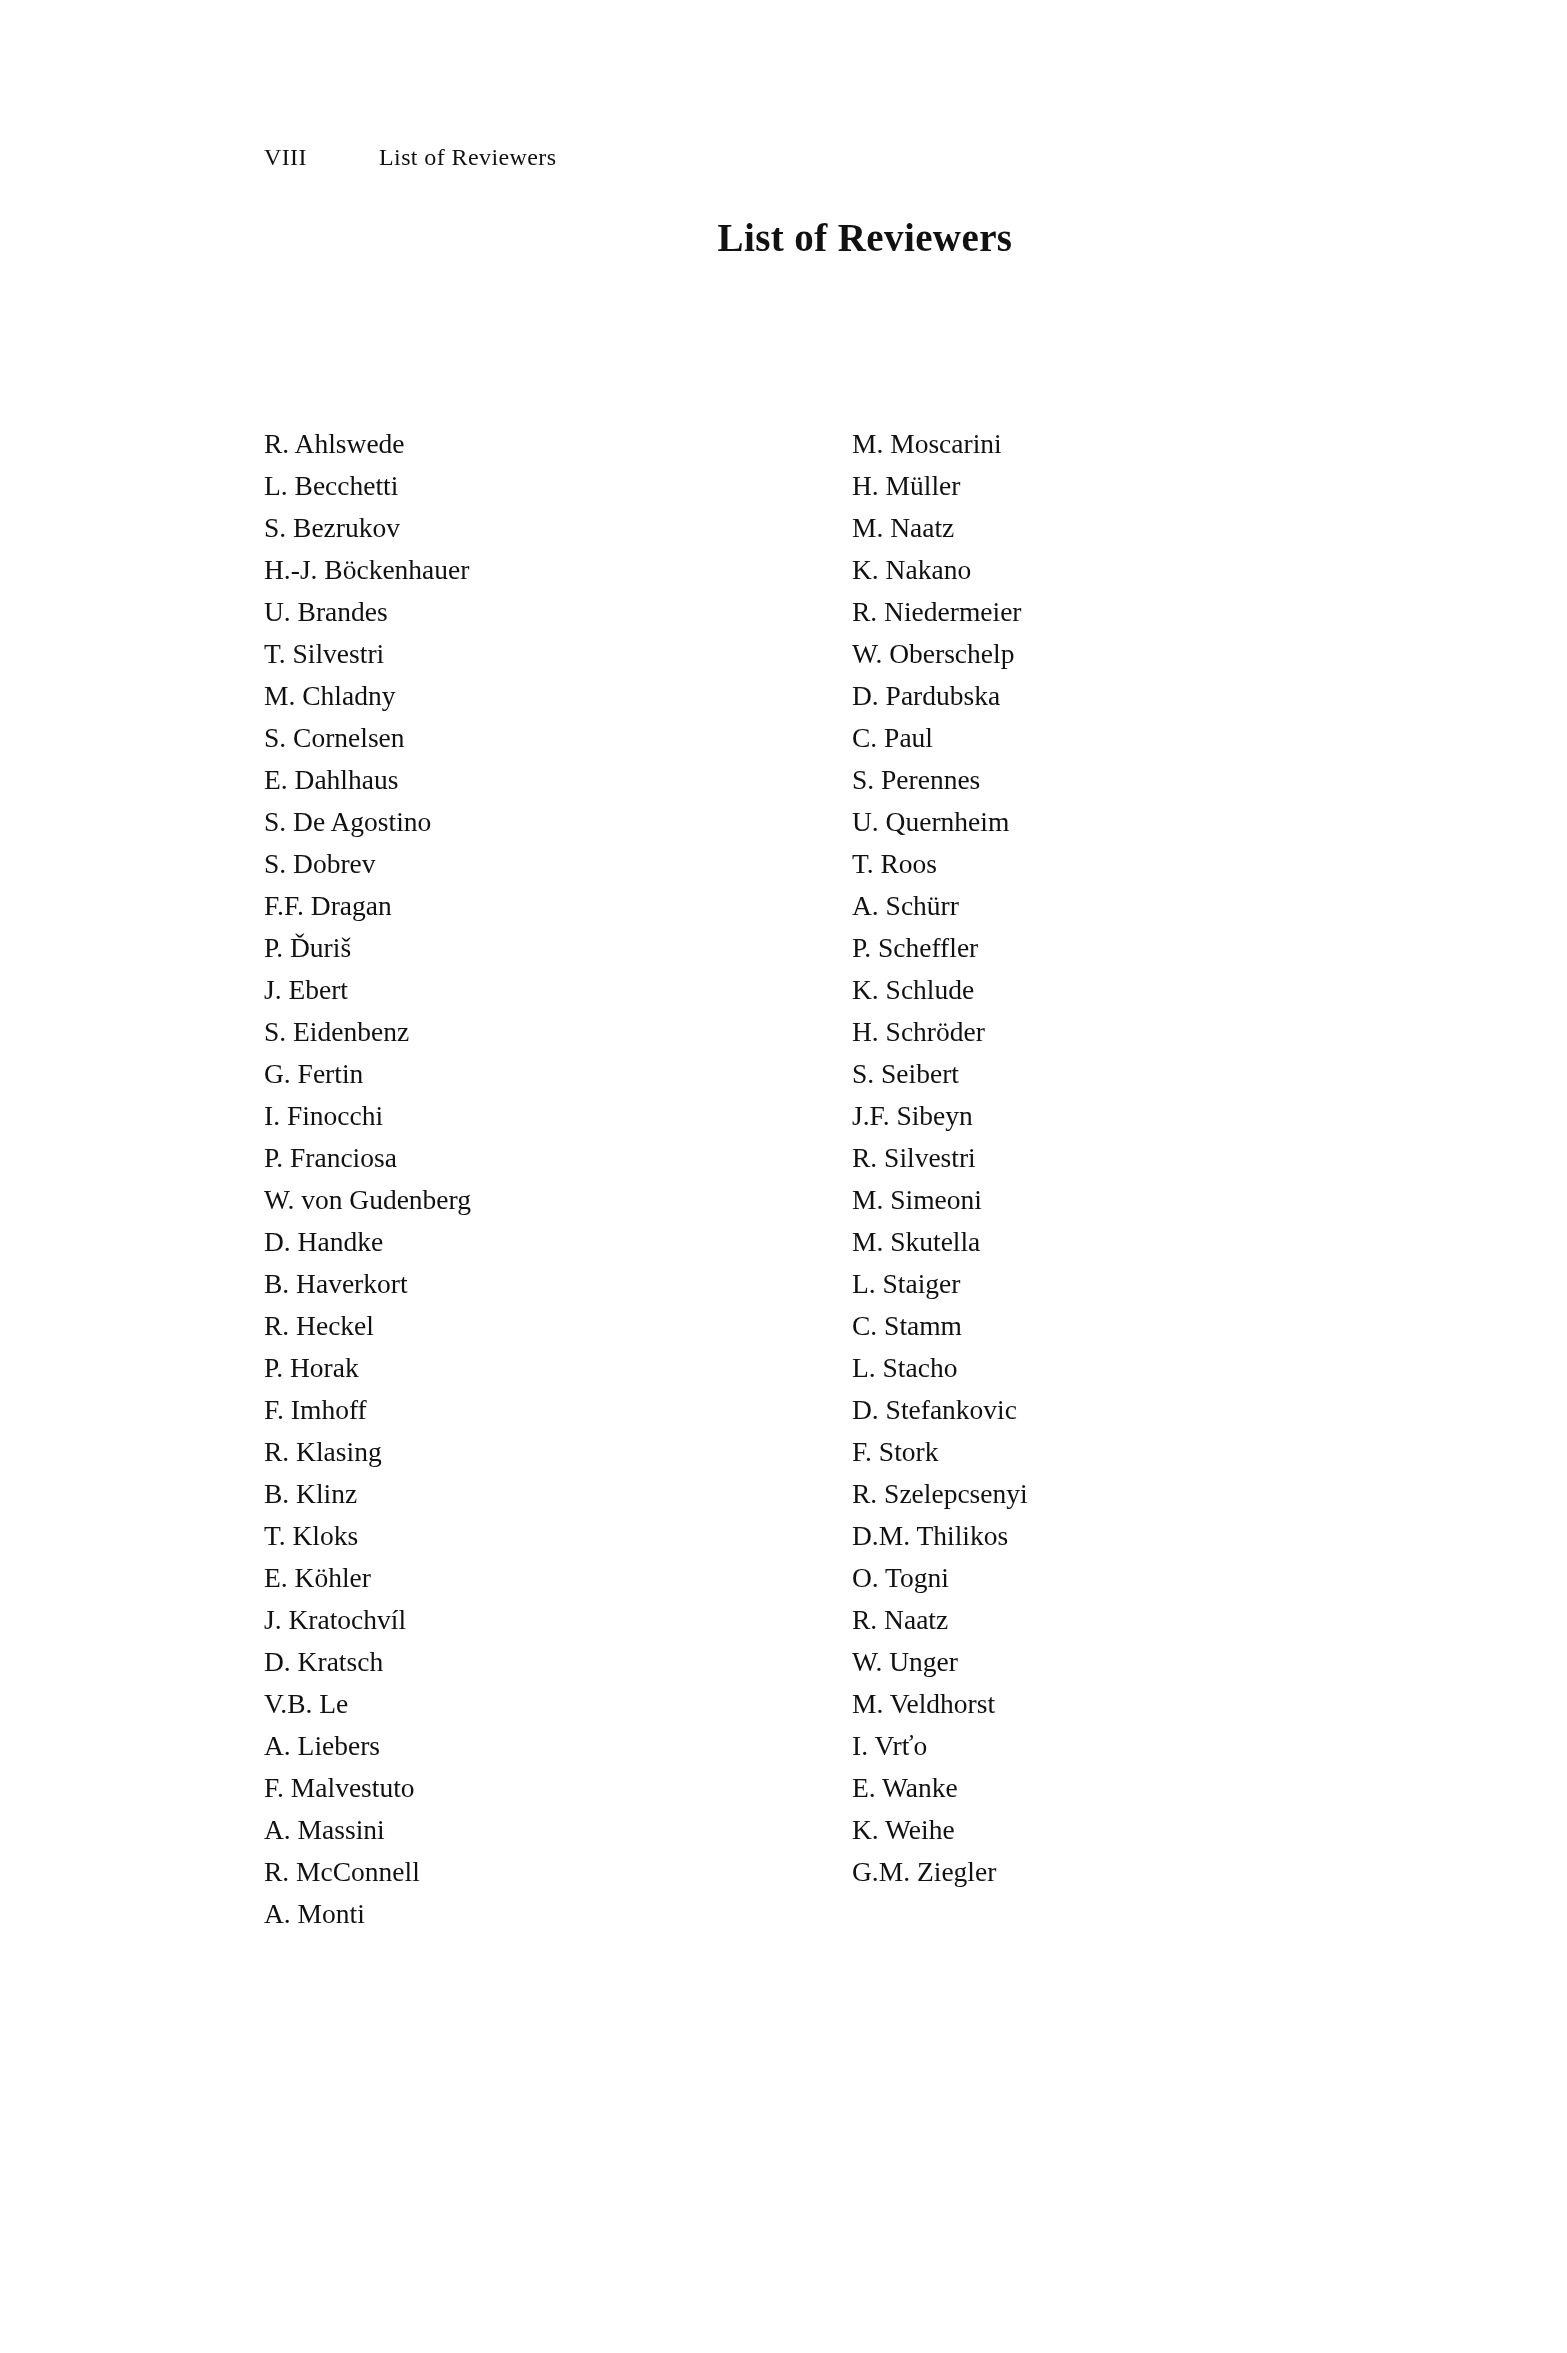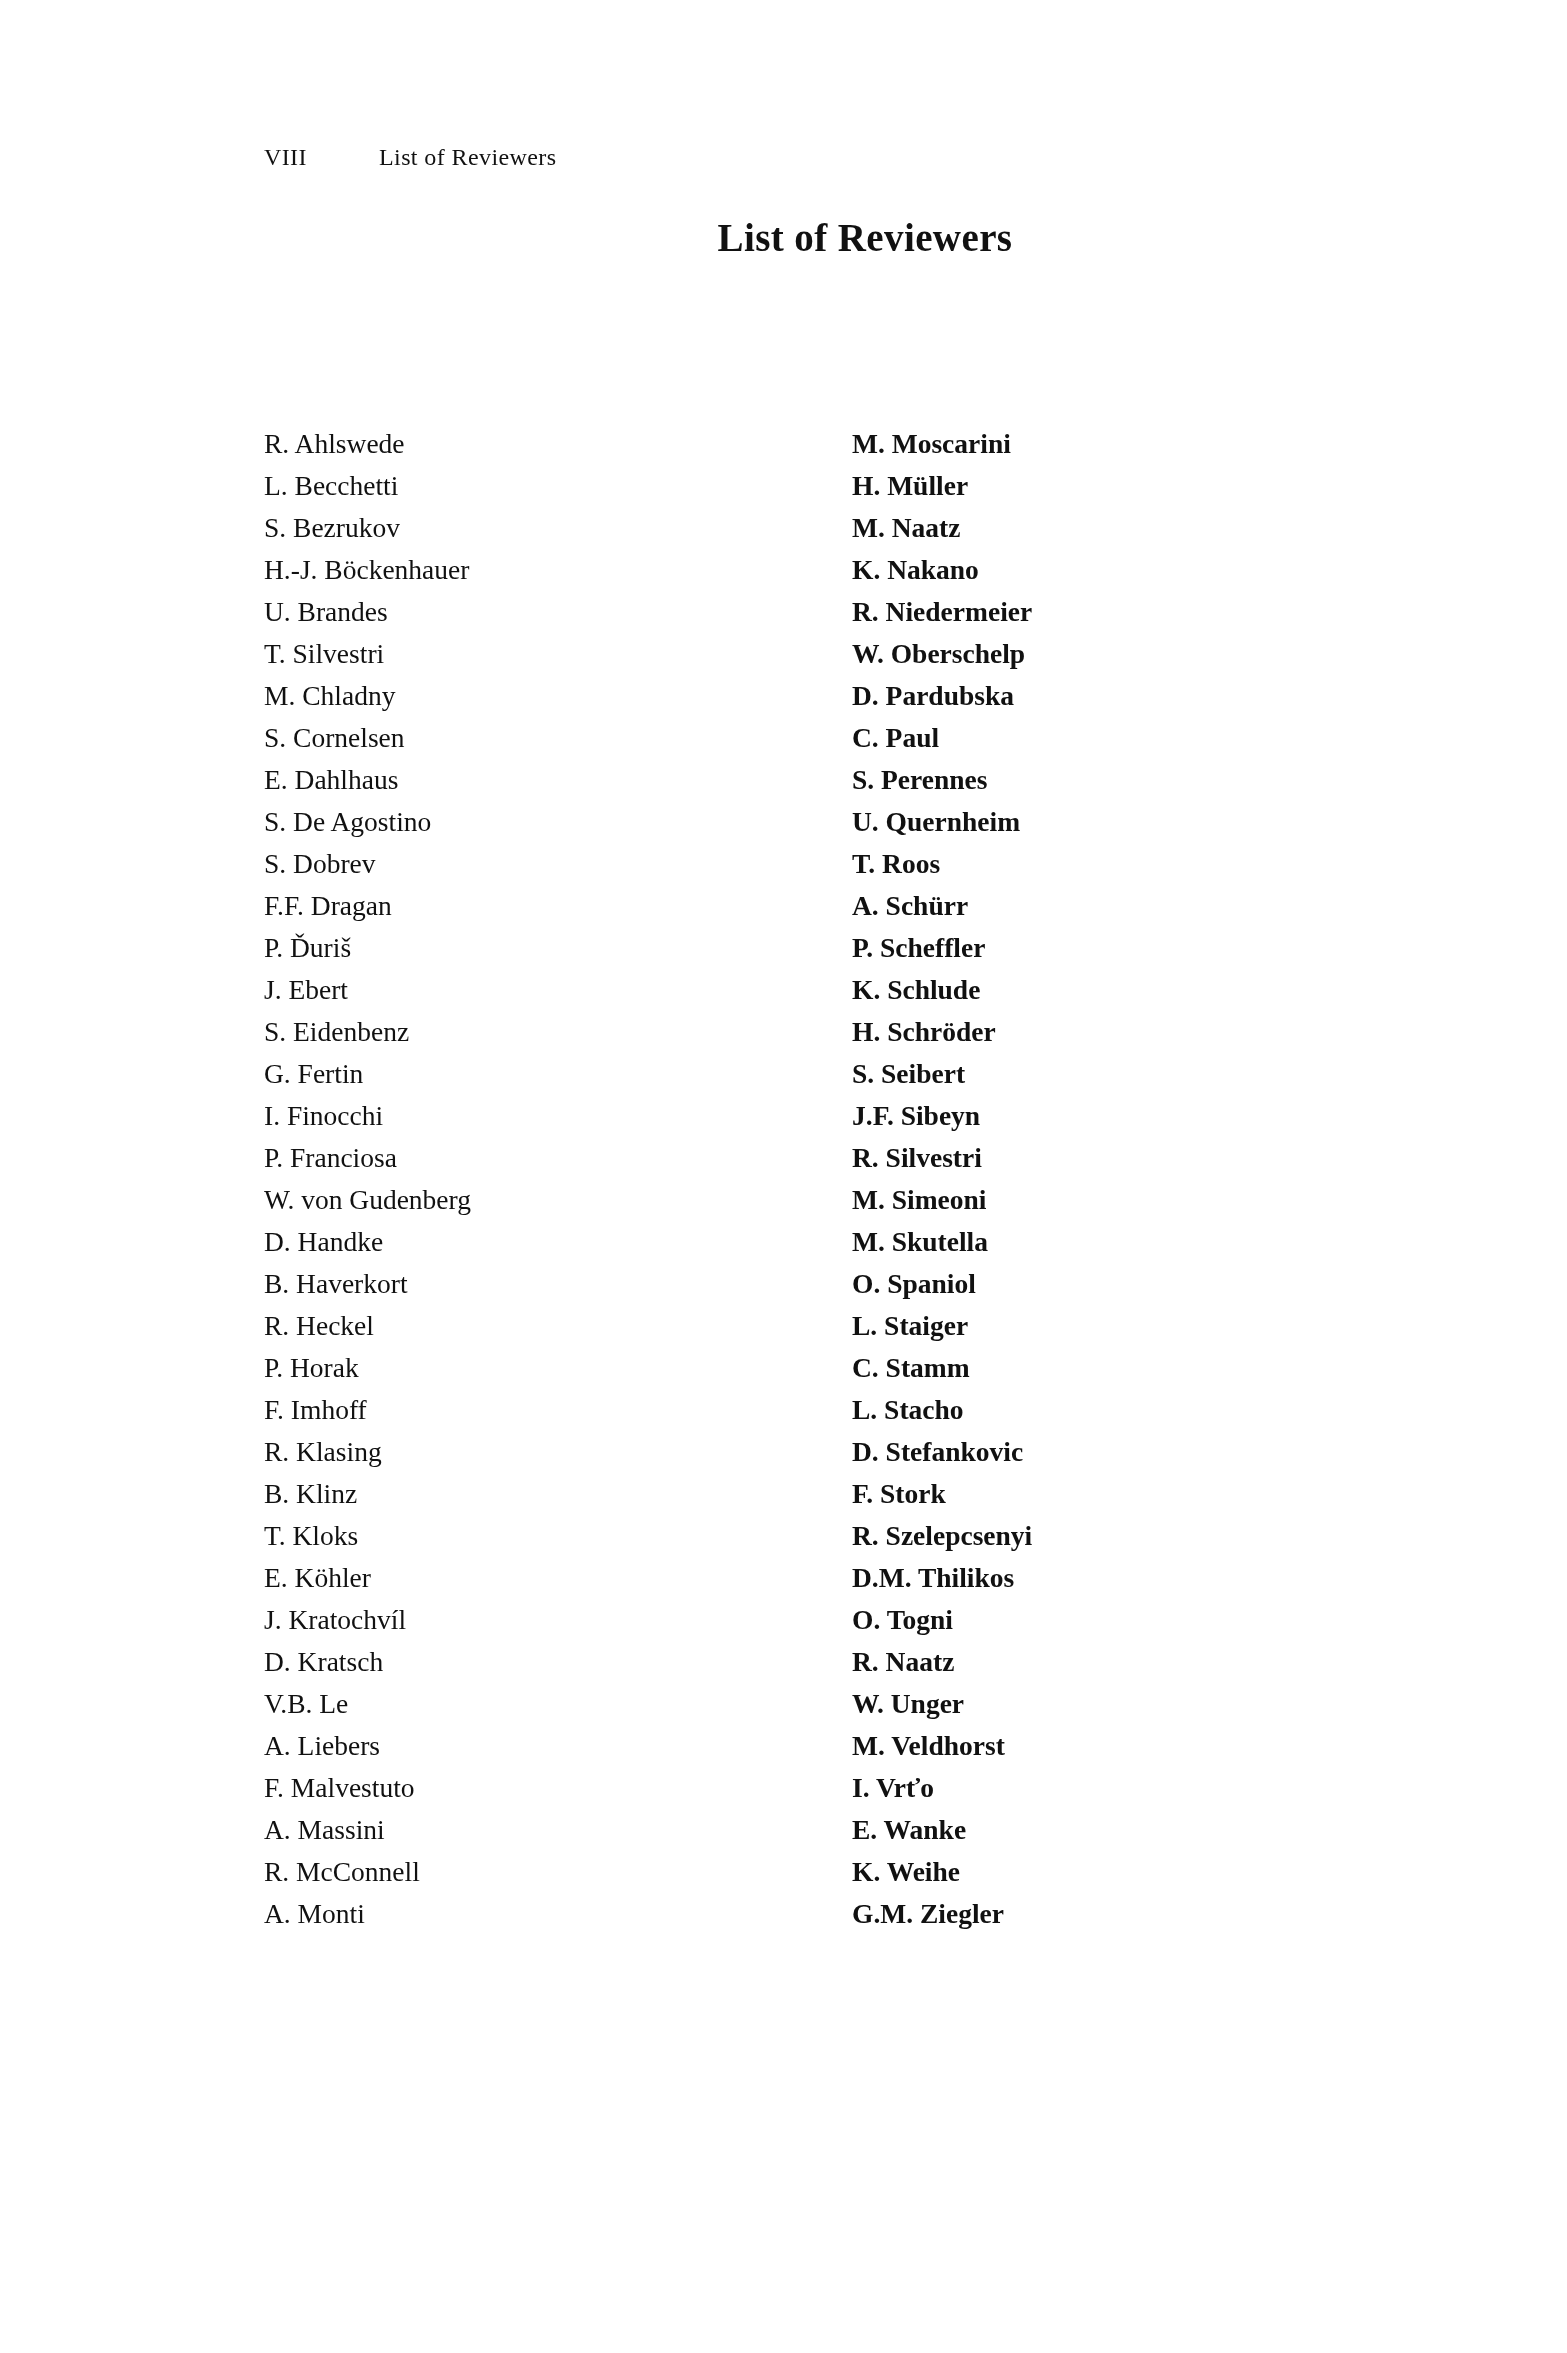--- a/index.html
+++ b/index.html
@@ -56,21 +56,20 @@
   }
   .col {
     font-size: 27.5px;
   }
   .col-left {
     width: 588px;
     flex: 0 0 588px;
   }
   .col-right {
     flex: 1 1 auto;
-    font-weight: bold;
   }
   .reviewer-name {
     height: 42px;
     line-height: 42px;
     white-space: nowrap;
   }
 </style>
 </head>
 <body>
 
@@ -137,21 +136,20 @@
           <div class="reviewer-name">T. Roos</div>
           <div class="reviewer-name">A. Schürr</div>
           <div class="reviewer-name">P. Scheffler</div>
           <div class="reviewer-name">K. Schlude</div>
           <div class="reviewer-name">H. Schröder</div>
           <div class="reviewer-name">S. Seibert</div>
           <div class="reviewer-name">J.F. Sibeyn</div>
           <div class="reviewer-name">R. Silvestri</div>
           <div class="reviewer-name">M. Simeoni</div>
           <div class="reviewer-name">M. Skutella</div>
-          <div class="reviewer-name">O. Spaniol</div>
           <div class="reviewer-name">L. Staiger</div>
           <div class="reviewer-name">C. Stamm</div>
           <div class="reviewer-name">L. Stacho</div>
           <div class="reviewer-name">D. Stefankovic</div>
           <div class="reviewer-name">F. Stork</div>
           <div class="reviewer-name">R. Szelepcsenyi</div>
           <div class="reviewer-name">D.M. Thilikos</div>
           <div class="reviewer-name">O. Togni</div>
           <div class="reviewer-name">R. Naatz</div>
           <div class="reviewer-name">W. Unger</div>

